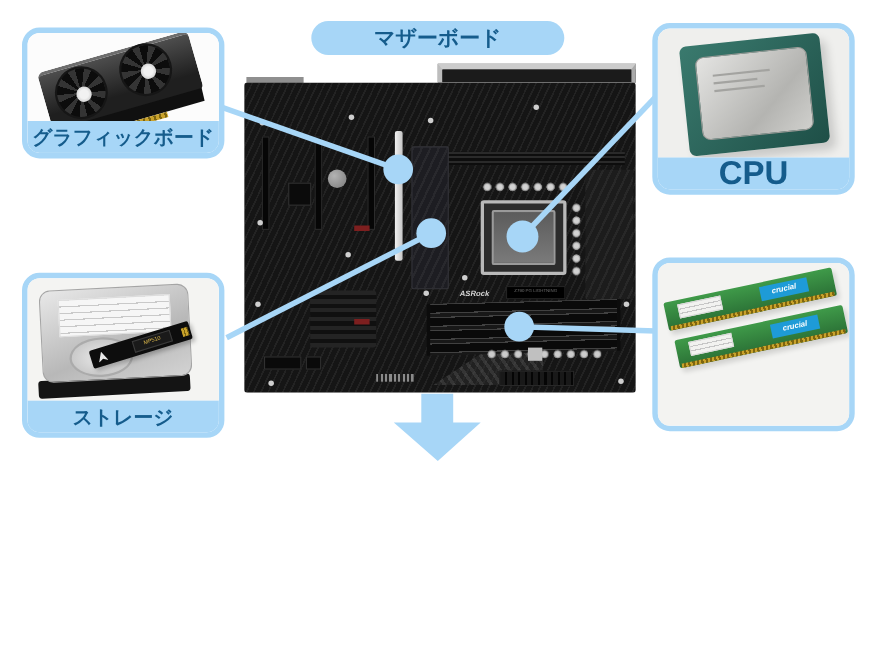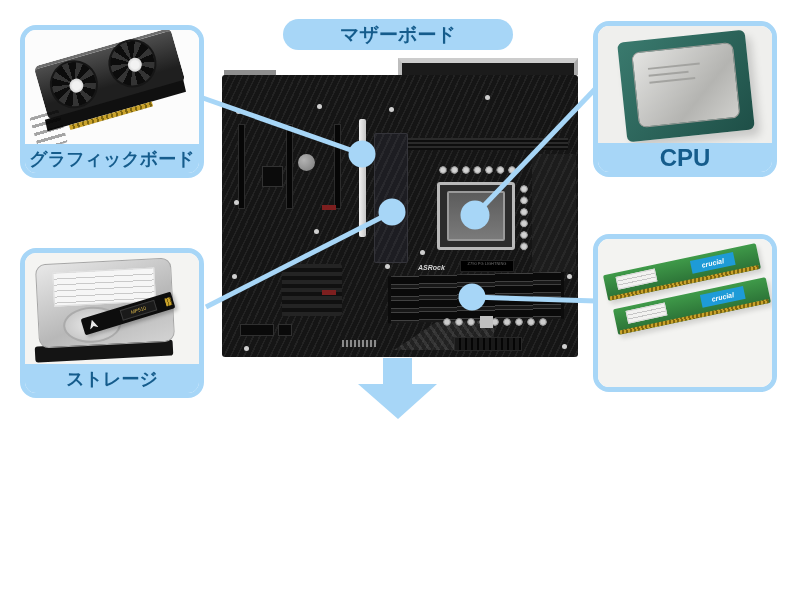--- a/index.html
+++ b/index.html
@@ -11,26 +11,26 @@
   .pill { position:absolute; left:283px; top:19px; width:230px; height:31px; background:#A7D6F7;
           border-radius:16px; display:flex; align-items:center; justify-content:center;
           color:#155C8C; font-size:19px; font-weight:bold; z-index:6; }
 
   
   .card { position:absolute; border:5px solid #A7D6F7; border-radius:16px; background:#fff;
           overflow:hidden; display:flex; flex-direction:column; z-index:4; }
   .card .photo { flex:1; position:relative; overflow:hidden; }
   .card .band { height:29px; background:#A7D6F7; display:flex; align-items:center; justify-content:center;
                 color:#155C8C; font-size:18px; font-weight:bold; flex:none; }
-  #gpu-card     { left:20px;  top:25px;  width:184px; height:153px; }
+  #gpu-card     { left:20px;  top:25px;  width:184px; height:119px; }
   #cpu-card     { left:593px; top:21px;  width:184px; height:156px; }
   #storage-card { left:20px;  top:248px; width:184px; height:150px; }
   #memory-card  { left:593px; top:234px; width:184px; height:158px; }
   #case-card    { left:308px; top:432px; width:187px; height:163px; }
-  #cpu-card .band { font-size:24px; }
+  #cpu-card .band { font-size:30px; }
 
   
   .overlay { position:absolute; left:0; top:0; z-index:3; }
 
   
   .mobo { position:absolute; left:222px; top:58px; width:356px; height:299px; z-index:1; }
   .mobo * { position:absolute; }
   .mb-pcb { left:0; top:17px; width:356px; height:282px; border-radius:3px; background:#151515;
             background-image:repeating-linear-gradient(115deg, rgba(255,255,255,.06) 0 1.5px, rgba(0,0,0,0) 1.5px 6px); }
   .mb-io-bracket { left:176px; top:0; width:180px; height:17px; background:#1b1b1b;

